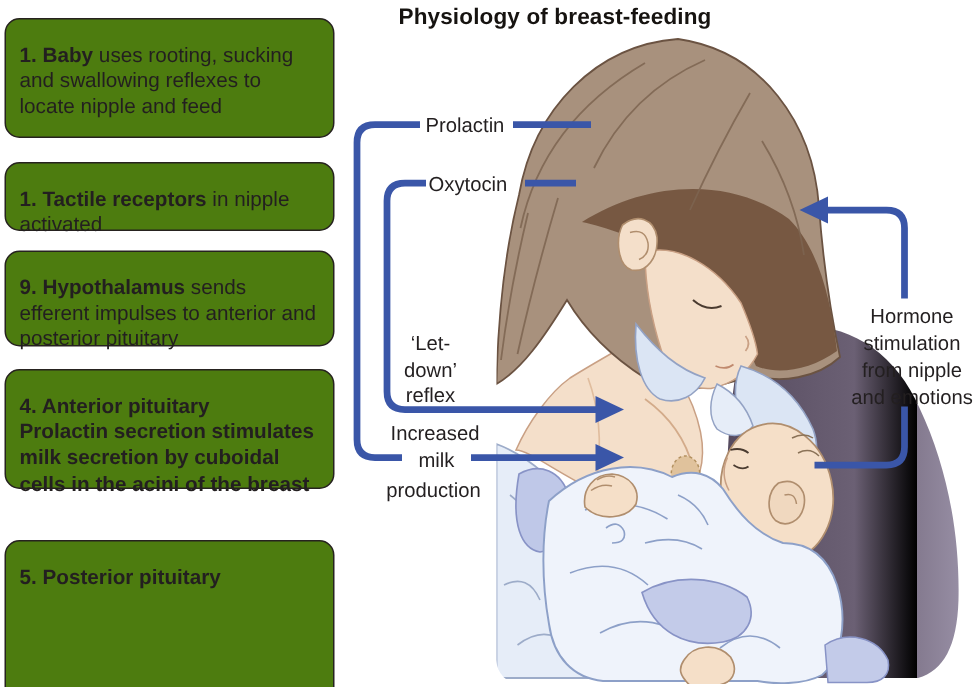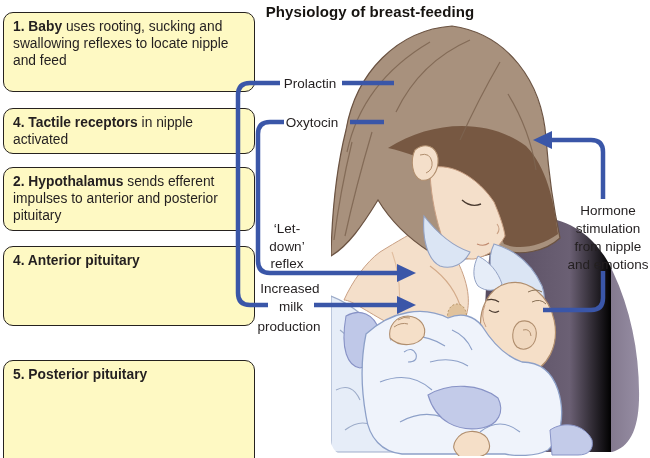--- a/index.html
+++ b/index.html
@@ -1,23 +1,23 @@
 <!DOCTYPE html>
 <html><head>
 <meta charset="utf-8">
 <style>
   html,body{margin:0;padding:0;}
   body{
     width:650px;height:458px;position:relative;overflow:hidden;
     background:#ffffff;font-family:"Liberation Sans",sans-serif;color:#231f20;
   }
   .stepbox{
-    position:absolute;left:3px;width:252px;box-sizing:border-box;
-    background:#fef9c3;border:1.7px solid #26221f;border-radius:10px;
-    padding:5px 9px;font-size:13.8px;line-height:1.25;color:#231f20;
+    position:absolute;left:3px;width:220px;box-sizing:border-box;
+    background:#4d7c0f;border:1.7px solid #26221f;border-radius:10px;
+    padding:15px 9px;font-size:13.8px;line-height:1.25;color:#231f20;
   }
   .stepbox b.block{display:block;}
   #box1{top:12px;height:80px;}
   #box2{top:108px;height:46px;}
   #box3{top:167px;height:64px;}
   #box4{top:246px;height:80px;font-weight:bold;}
   #box5{top:360px;height:112px;}
   .title{
     position:absolute;left:232px;top:3px;width:276px;text-align:center;
     font-size:15px;font-weight:bold;color:#161310;letter-spacing:.1px;
@@ -27,27 +27,27 @@
 </style>
 </head>
 <body>
 
 <div class="title">Physiology of breast-feeding</div>
 
 <div class="stepbox" id="box1">
   <b>1. Baby</b><span> uses rooting, sucking and swallowing reflexes to locate nipple and feed</span>
 </div>
 <div class="stepbox" id="box2">
-  <b>4. Tactile receptors</b><span> in nipple activated</span>
+  <b>1. Tactile receptors</b><span> in nipple activated</span>
 </div>
 <div class="stepbox" id="box3">
-  <b>2. Hypothalamus</b><span> sends efferent impulses to anterior and posterior pituitary</span>
+  <b>9. Hypothalamus</b><span> sends efferent impulses to anterior and posterior pituitary</span>
 </div>
 <div class="stepbox" id="box4">
-  <b class="block">4. Anterior pituitary</b>
+  <b class="block">4. Anterior pituitary</b><span>Prolactin secretion stimulates milk secretion by cuboidal cells in the acini of the breast</span>
 </div>
 <div class="stepbox" id="box5">
   <b class="block">5. Posterior pituitary</b>
 </div>
 
 <svg class="diagram" width="650" height="458" viewBox="0 0 650 458">
   <defs>
     <linearGradient id="chairGrad" x1="0" y1="0" x2="1" y2="0">
       <stop offset="0" stop-color="#564b5f"></stop>
       <stop offset="0.55" stop-color="#6b6074"></stop>

